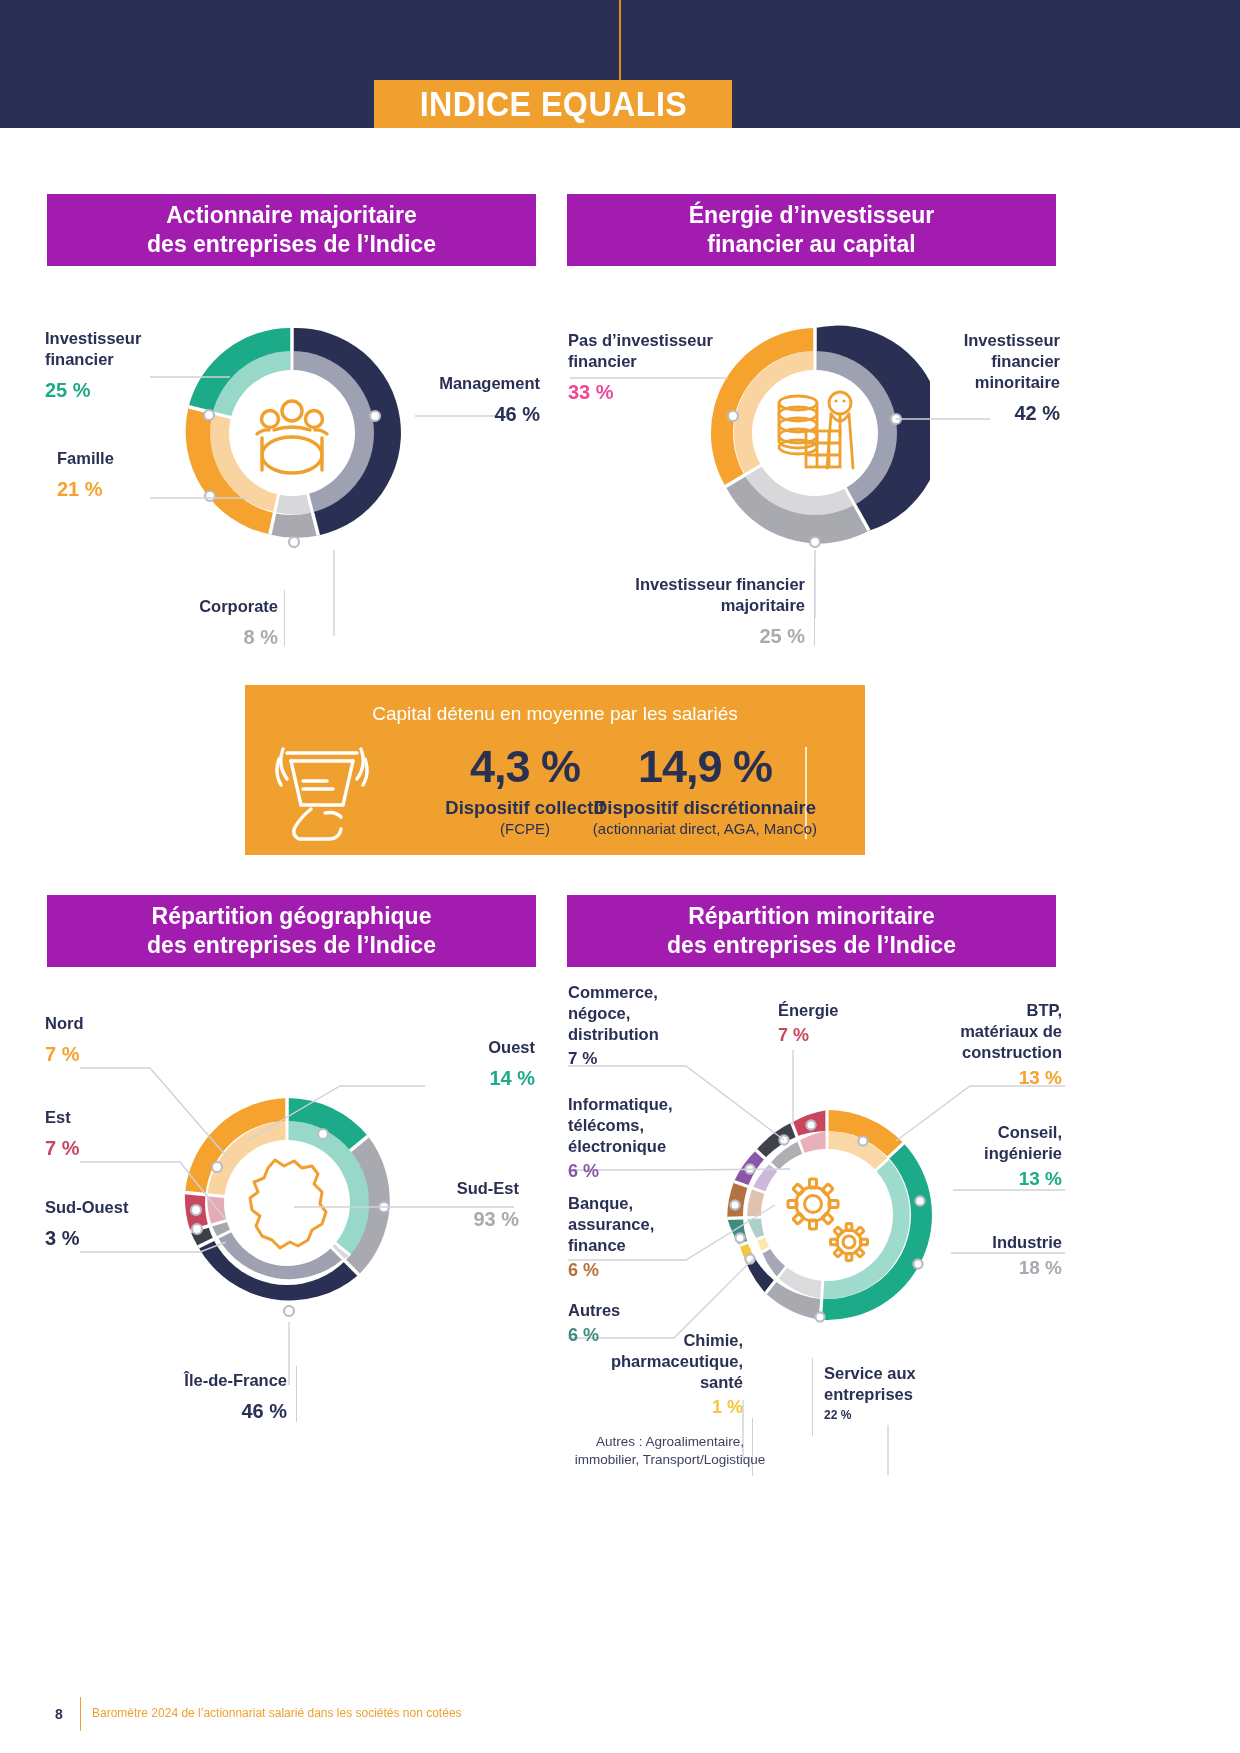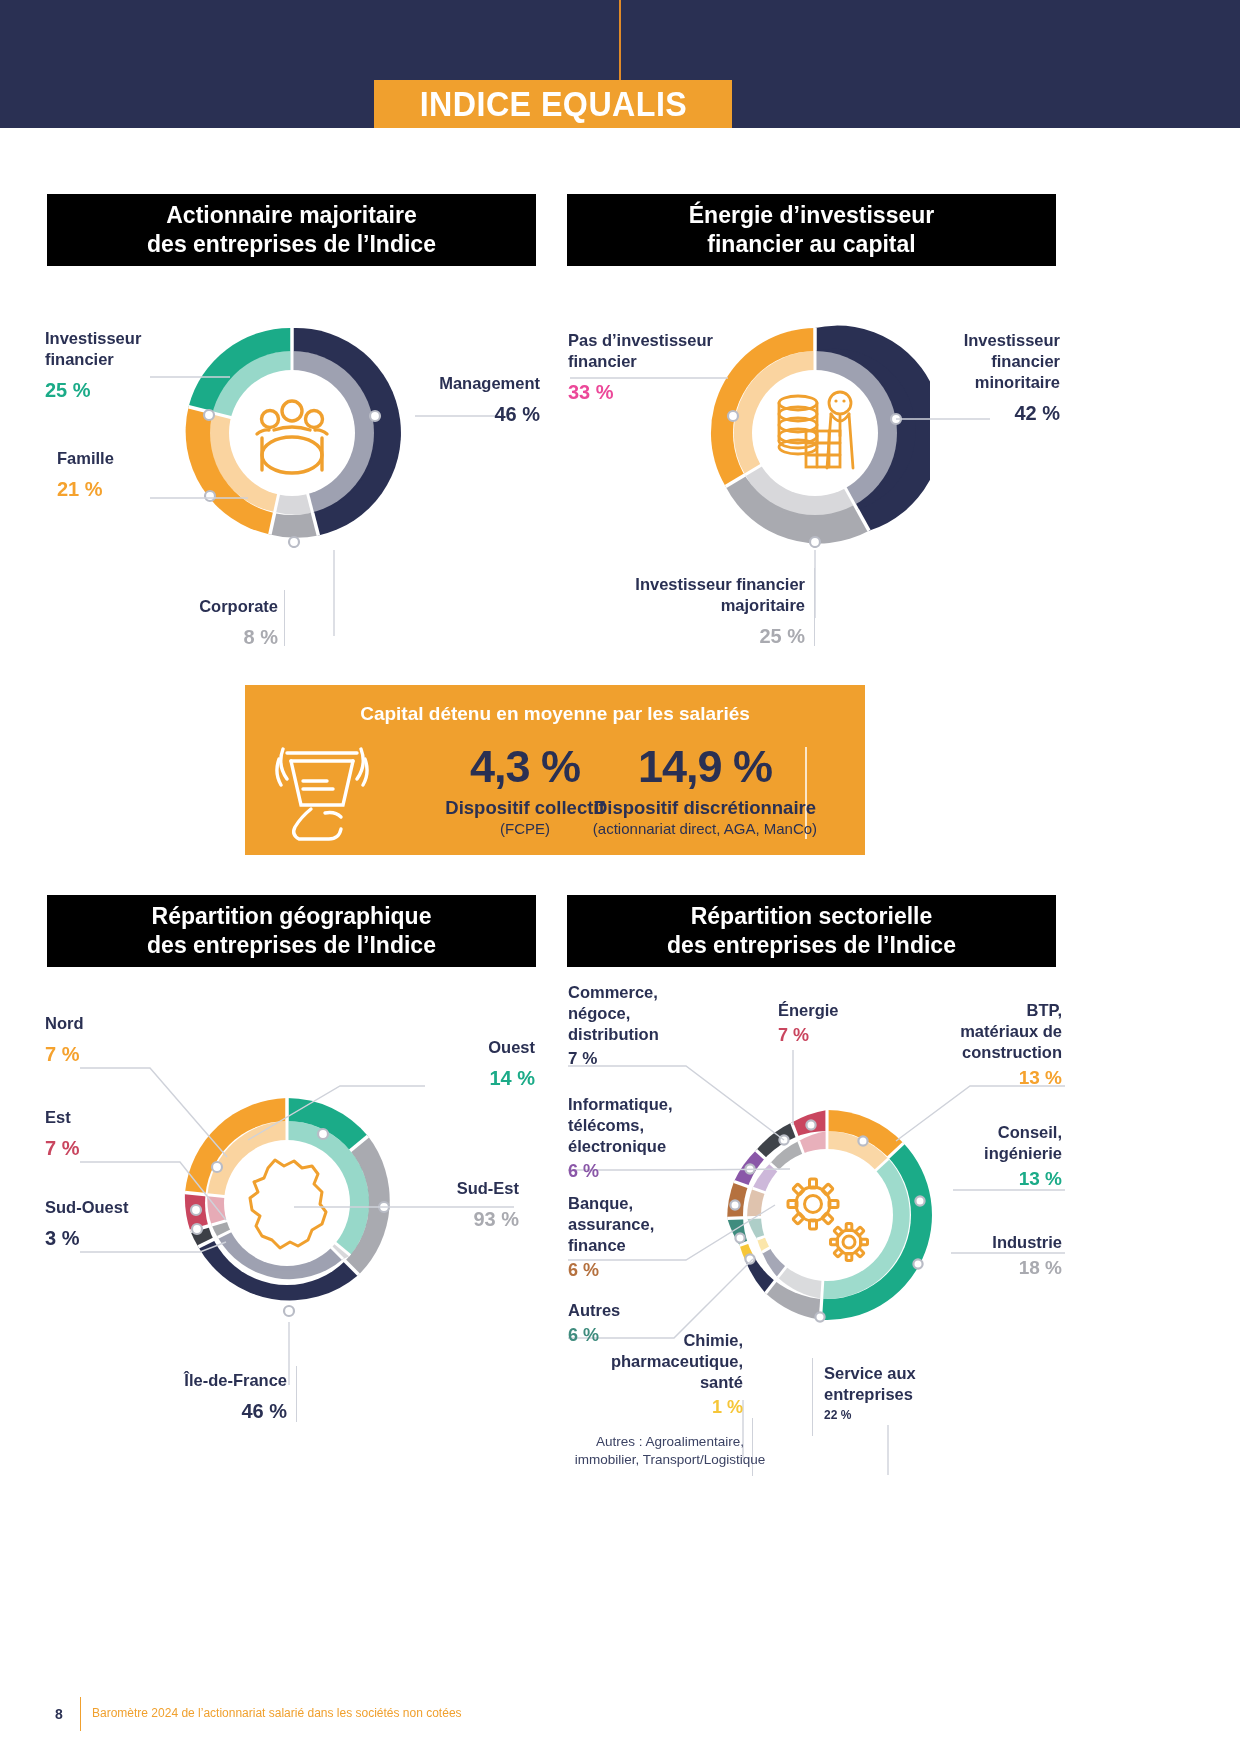--- a/index.html
+++ b/index.html
@@ -22,38 +22,38 @@
   .title-chip {
     position:absolute; left:374px; top:80px; width:358px; height:48px;
     background:#f0a02e; display:flex; align-items:center; justify-content:center;
   }
   .title-chip span {
     color:#fff; font-weight:bold; font-size:35px; letter-spacing:0.5px;
     font-stretch:condensed; transform:scaleX(0.92); white-space:nowrap;
   }
 
   .panel-head {
-    position:absolute; background:#000000; color:#fff;
+    position:absolute; background:#a21caf; color:#fff;
     display:flex; align-items:center; justify-content:center;
     text-align:center; font-weight:bold; font-size:23px; line-height:1.25;
     padding:12px 10px;
   }
   .lbl { position:absolute; font-weight:bold; font-size:16.5px; line-height:1.28; color:#2a3053; }
   .lbl .pct { display:block; margin-top:8px; font-size:20px; }
   .lbl.right { text-align:right; }
   .lbl.left  { text-align:left; }
   .vrule{ position:absolute; width:1px; background:#cfd2da; }
 
   .orange-box {
     position:absolute; left:245px; top:685px; width:620px; height:170px;
     background:#f0a02e;
   }
   .ob-title {
     position:absolute; top:18px; left:0; width:100%; text-align:center;
-    color:#fff; font-weight:bold; font-size:19px;
+    color:#fff; font-weight:normal; font-size:19px;
   }
   .ob-col { position:absolute; top:56px; text-align:center; color:#2a3053; }
   .ob-big { font-size:45px; font-weight:bold; letter-spacing:-1px; }
   .ob-sub { font-size:18.5px; font-weight:bold; margin-top:4px; }
   .ob-note{ font-size:15px; font-weight:normal; margin-top:1px; }
   .ob-div { position:absolute; top:62px; left:560px; width:2px; height:92px; background:#fff; opacity:.75; }
 
   .footnote {
     position:absolute; font-size:13.5px; color:#3b4263; text-align:center; line-height:1.35;
   }
@@ -270,21 +270,21 @@
 
 <div class="panel-head" style="left:47px; top:895px; width:489px; height:72px;">
   <div>
     <div>Répartition géographique</div>
     <div>des entreprises de l’Indice</div>
   </div>
 </div>
 
 <div class="panel-head" style="left:567px; top:895px; width:489px; height:72px;">
   <div>
-    <div>Répartition sectorielle</div>
+    <div>Répartition minoritaire</div>
     <div>des entreprises de l’Indice</div>
   </div>
 </div>
 
 <div class="donut-wrap" style="left:172px; top:1088px;">
   <svg width="230" height="230" viewBox="0 0 230 230">
     <g>
 
       <path fill="#1bab88" d="M115 115 L115 10 A105 105 0 0 1 195.9 48.1 Z"></path>
 

